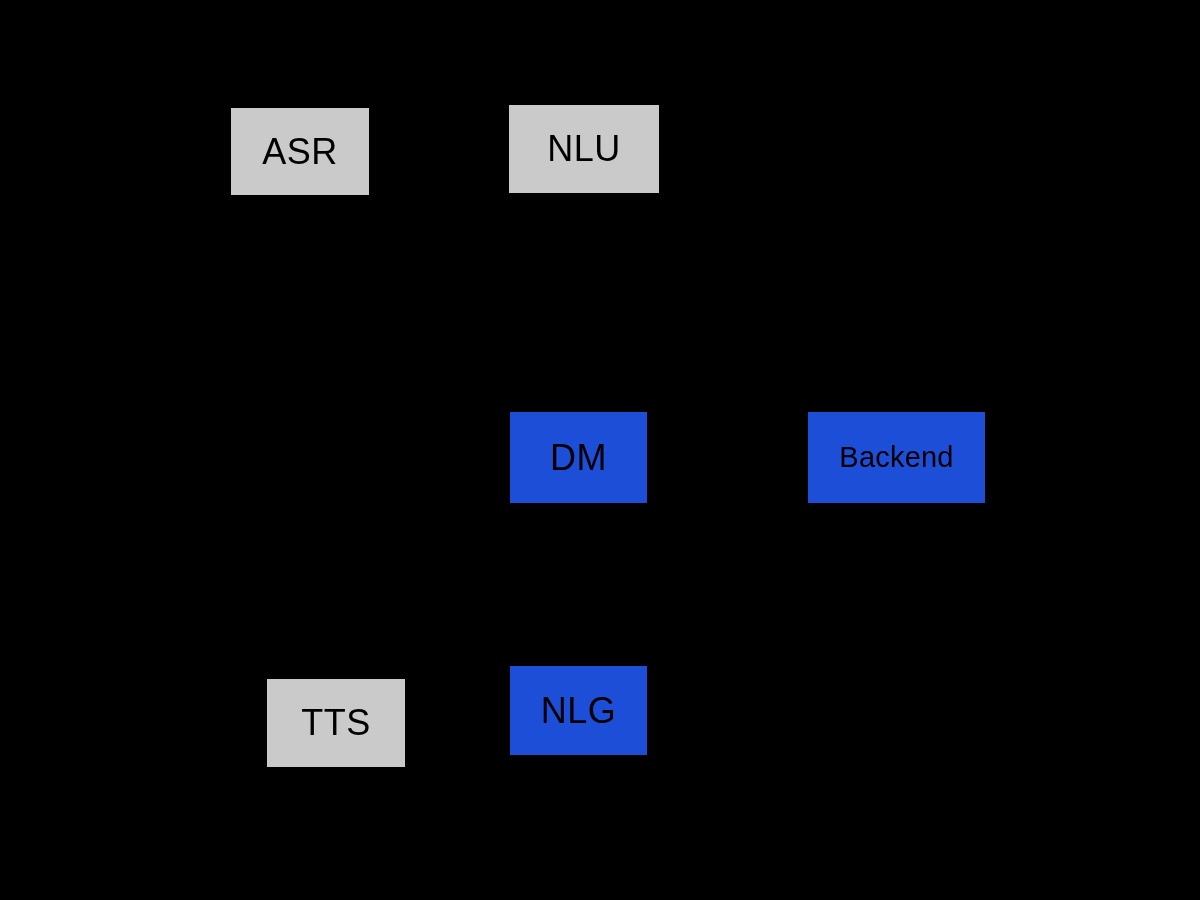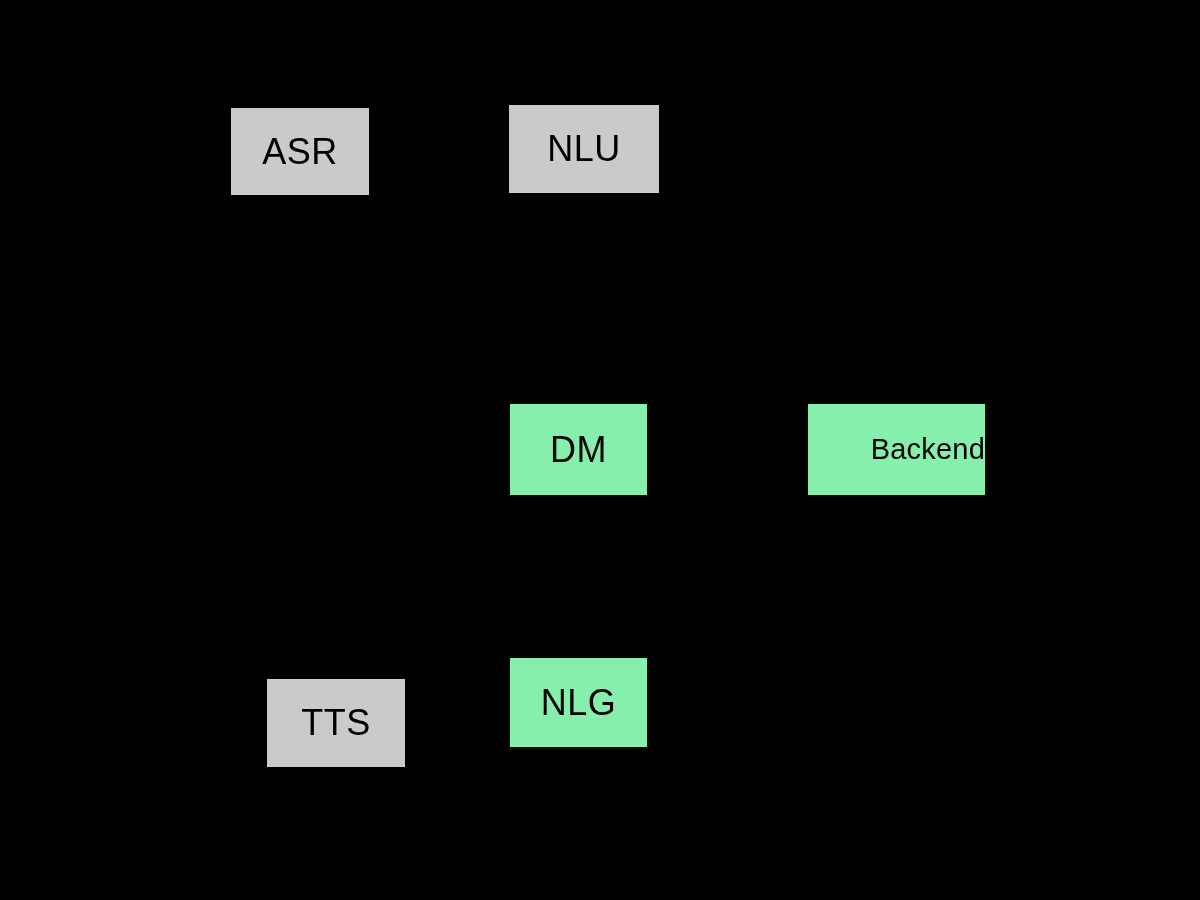--- a/index.html
+++ b/index.html
@@ -19,27 +19,27 @@
     position: absolute;
     display: flex;
     align-items: center;
     justify-content: center;
     color: #000000;
     font-size: 36px;
     letter-spacing: 0.5px;
     box-sizing: border-box;
   }
   .node.gray  { background: #cacaca; }
-  .node.white { background: #86efac; }
+  .node.white { background: #1d4ed8; margin-top: 8px; }
 
   
   #node-asr     { left: 231px; top: 108px; width: 138px; height: 87px; }
   #node-nlu     { left: 509px; top: 105px; width: 150px; height: 88px; }
   #node-dm      { left: 510px; top: 404px; width: 137px; height: 91px; }
-  #node-backend { left: 808px; top: 404px; width: 177px; height: 91px; font-size: 29px; letter-spacing: 0.2px; justify-content: flex-end; }
+  #node-backend { left: 808px; top: 404px; width: 177px; height: 91px; font-size: 29px; letter-spacing: 0.2px; }
   #node-tts     { left: 231px; top: 679px; width: 138px; height: 88px; margin-left: 36px; }
   #node-nlg     { left: 510px; top: 658px; width: 137px; height: 89px; }
 </style>
 </head>
 <body>
 
 <div class="canvas">
 
   <div id="node-asr" class="node gray">
     <span>ASR</span>

